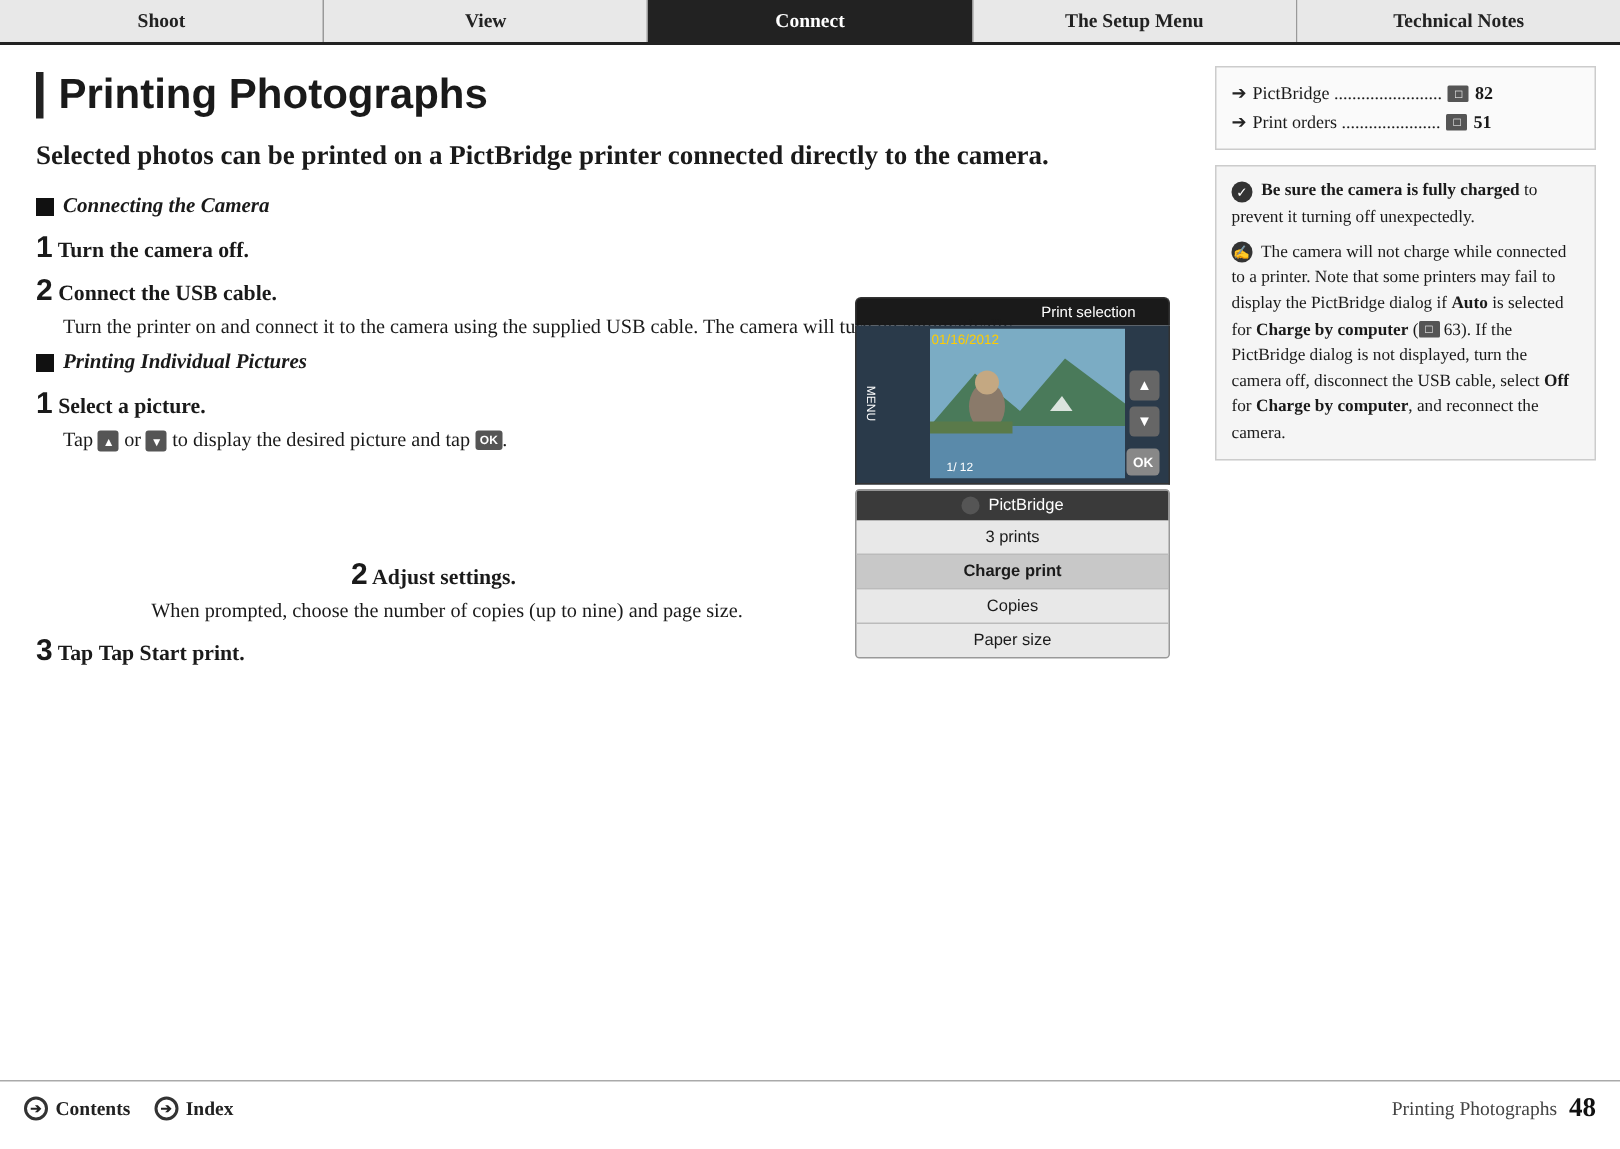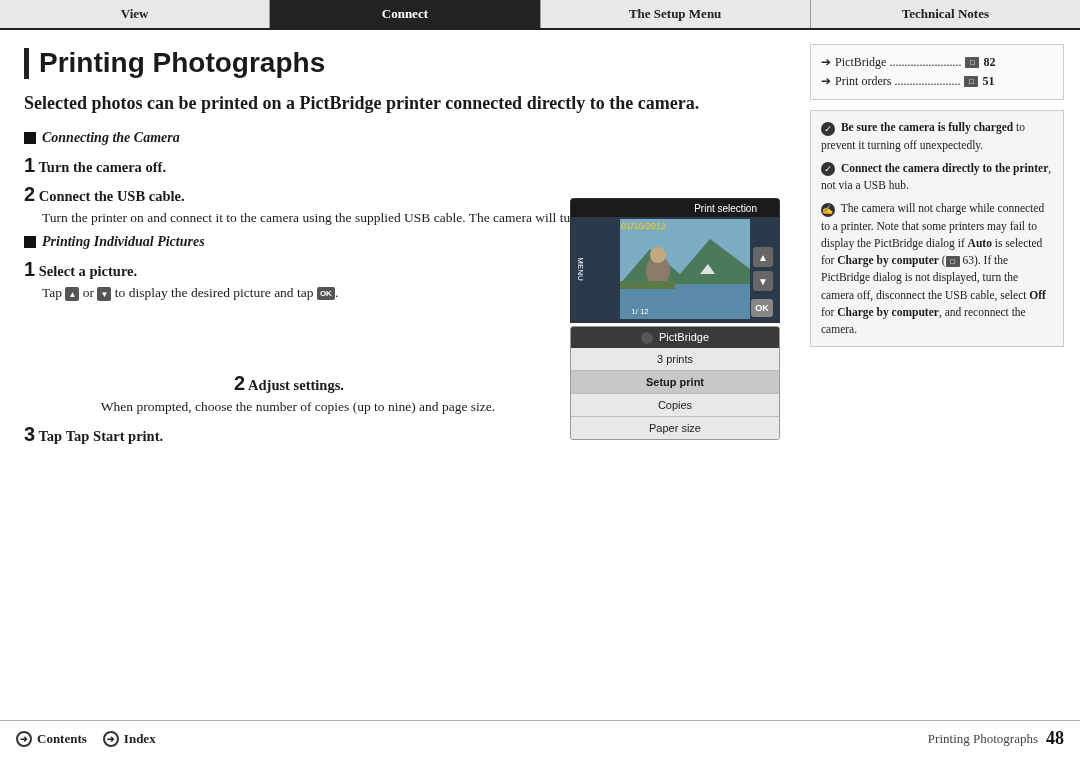--- a/index.html
+++ b/index.html
@@ -401,20 +401,23 @@
       color: #fff;
       font-size: 8px;
       border-radius: 2px;
     }
   </style>
 </head>
 <body>
 
 <div class="top-nav">
   <div class="top-nav-item inactive">
+    <span>Shoot</span>
+  </div>
+  <div class="top-nav-item inactive">
     <span>View</span>
   </div>
   <div class="top-nav-item active">
     <span>Connect</span>
   </div>
   <div class="top-nav-item inactive">
     <span>The Setup Menu</span>
   </div>
   <div class="top-nav-item inactive">
     <span>Technical Notes</span>
@@ -490,21 +493,21 @@
             <span>OK</span>
           </div>
         </div>
 
         <div class="pictbridge-panel">
           <div class="pictbridge-title">
             <span class="pb-icon"></span>
             <span>PictBridge</span>
           </div>
           <div class="pictbridge-row">3 prints</div>
-          <div class="pictbridge-row highlighted">Setup print</div>
+          <div class="pictbridge-row highlighted">Charge print</div>
           <div class="pictbridge-row">Copies</div>
           <div class="pictbridge-row">Paper size</div>
         </div>
       </div>
 
       <div class="step">
         <div class="step-title">
           <span class="step-number">1</span>
           <span>Select a picture.</span>
         </div>
@@ -551,24 +554,20 @@
 
     <div class="note-box">
 
       <p>
         <span class="note-check">✓</span>
         <span class="note-bold">Be sure the camera is fully</span>
         <span class="note-bold"> charged</span>
         <span>to prevent it turning off unexpectedly.</span>
       </p>
 
-      <p>
-        <span class="note-check">✓</span>
-        <span class="note-bold">Connect the camera directly to the printer</span><span>, not via a USB hub.</span>
-      </p>
 
       <p>
         <span class="note-check">✍</span>
         The camera will not charge while connected to a printer. Note that some printers may fail to display the PictBridge dialog if <strong>Auto</strong> is selected for <strong>Charge by computer</strong> (<span class="book-icon">□</span> 63). If the PictBridge dialog is not displayed, turn the camera off, disconnect the USB cable, select <strong>Off</strong> for <strong>Charge by computer</strong>, and reconnect the camera.
       </p>
 
 
     </div>
 
   </div>

